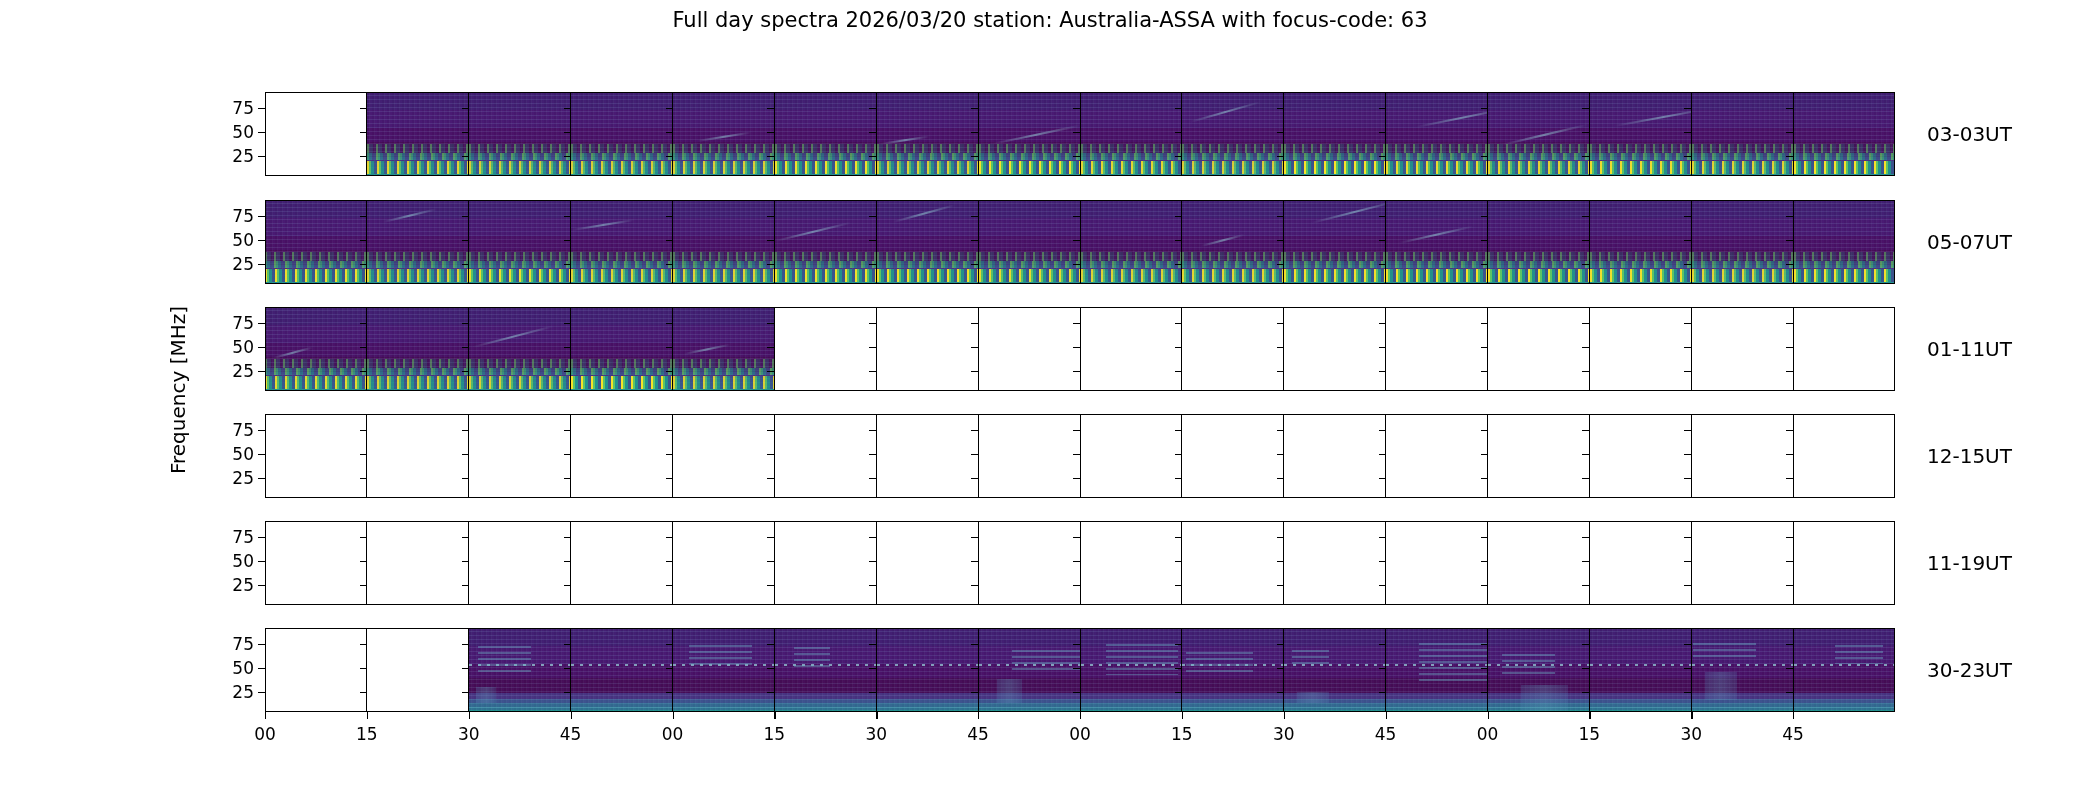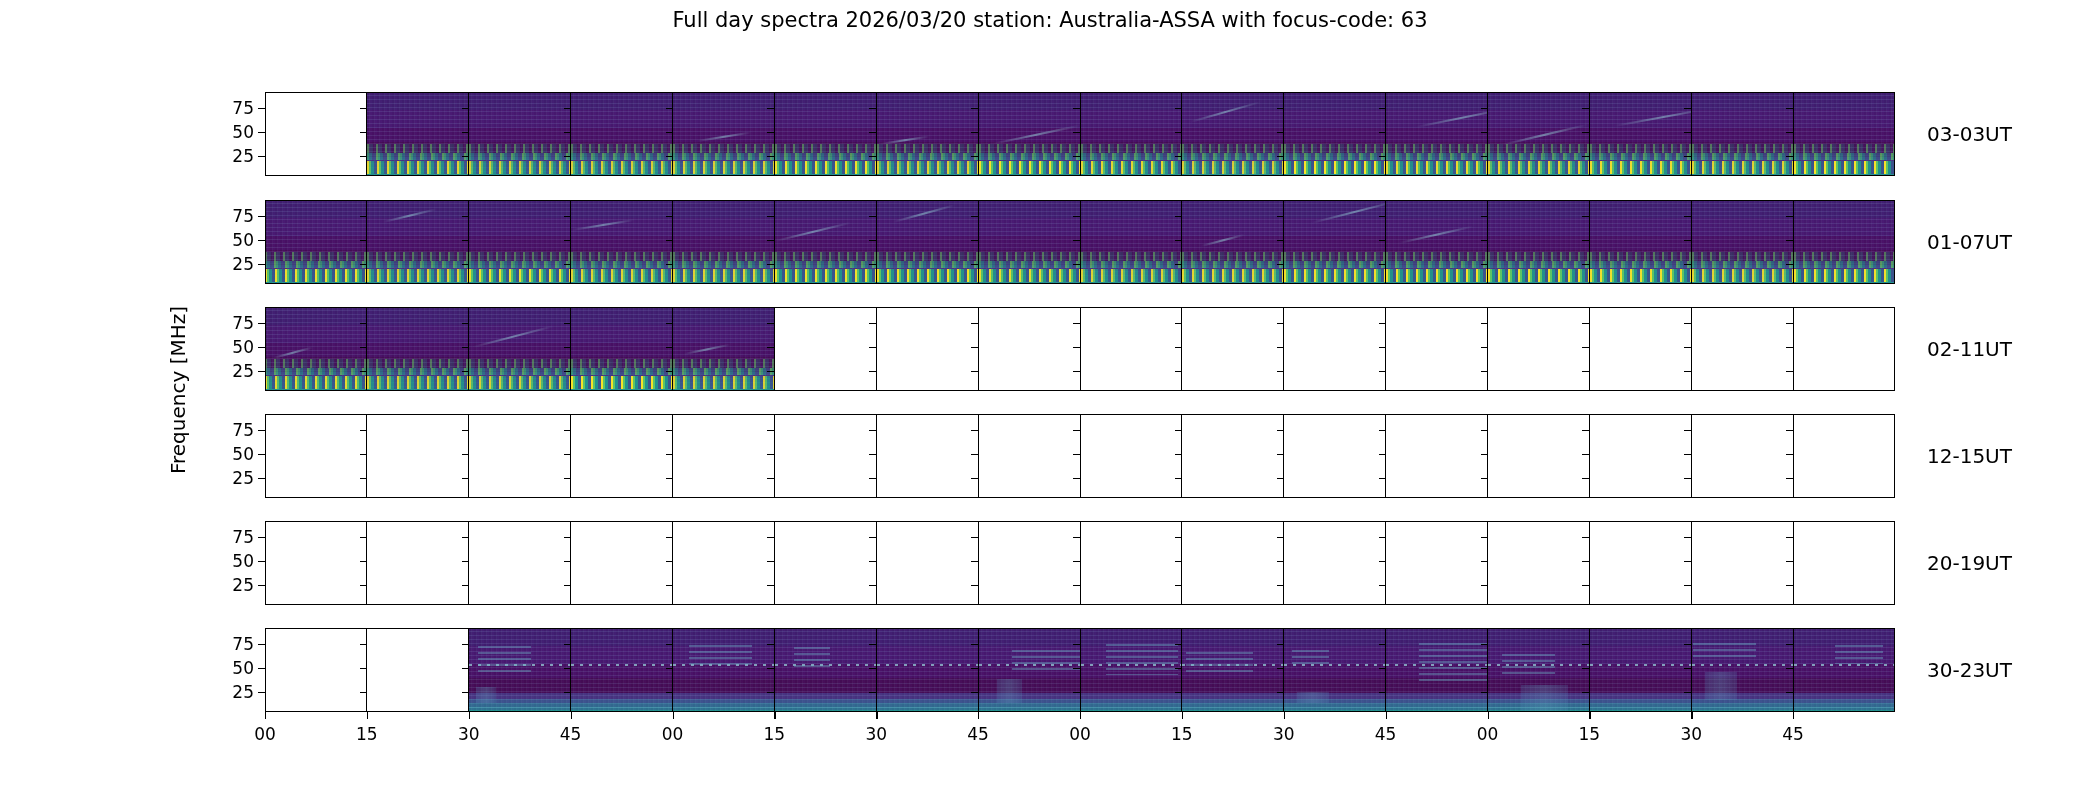--- a/index.html
+++ b/index.html
@@ -1051,18 +1051,18 @@
       <div style="position: absolute; left: 1487.5px; top: 724px; transform: translateX(-50%); font-size: 17px; color: rgb(0, 0, 0); white-space: nowrap;">00</div>
       <div style="position: absolute; left: 1589.38px; top: 712px; width: 1.3px; height: 7px; background: rgb(0, 0, 0);"></div>
       <div style="position: absolute; left: 1589.38px; top: 724px; transform: translateX(-50%); font-size: 17px; color: rgb(0, 0, 0); white-space: nowrap;">15</div>
       <div style="position: absolute; left: 1691.25px; top: 712px; width: 1.3px; height: 7px; background: rgb(0, 0, 0);"></div>
       <div style="position: absolute; left: 1691.25px; top: 724px; transform: translateX(-50%); font-size: 17px; color: rgb(0, 0, 0); white-space: nowrap;">30</div>
       <div style="position: absolute; left: 1793.12px; top: 712px; width: 1.3px; height: 7px; background: rgb(0, 0, 0);"></div>
       <div style="position: absolute; left: 1793.12px; top: 724px; transform: translateX(-50%); font-size: 17px; color: rgb(0, 0, 0); white-space: nowrap;">45</div>
     </div>
 
 <div class="rowlabel" style="top: 134px;">03-03UT</div>
-    <div class="rowlabel" style="top: 242px;">01-07UT</div>
-    <div class="rowlabel" style="top: 349px;">02-11UT</div>
+    <div class="rowlabel" style="top: 242px;">05-07UT</div>
+    <div class="rowlabel" style="top: 349px;">01-11UT</div>
     <div class="rowlabel" style="top: 456px;">12-15UT</div>
-    <div class="rowlabel" style="top: 563px;">20-19UT</div>
+    <div class="rowlabel" style="top: 563px;">11-19UT</div>
     <div class="rowlabel" style="top: 670px;">30-23UT</div>
   </div>
 
 </body></html>

